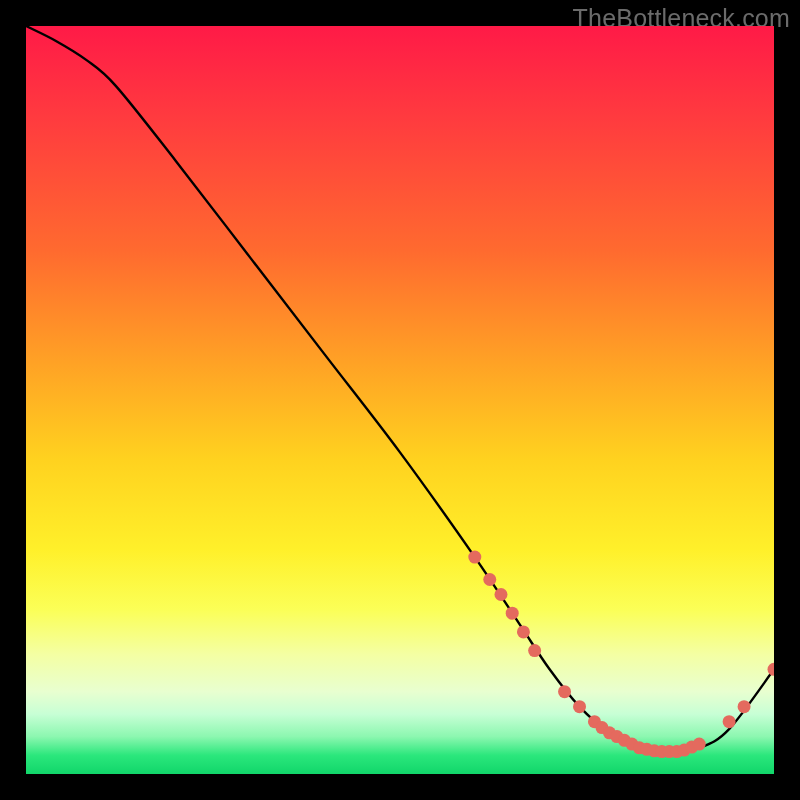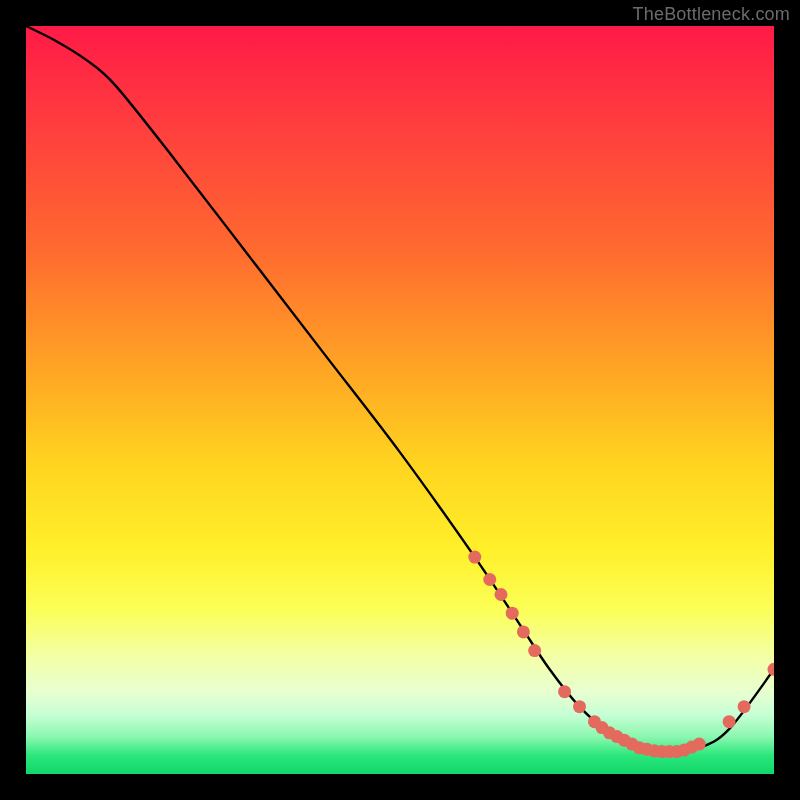--- a/index.html
+++ b/index.html
@@ -15,21 +15,21 @@
     position: relative;
     width: 800px;
     height: 800px;
     background: #000;
   }
   .watermark {
     position: absolute;
     top: 4px;
     right: 10px;
     color: #6b6b6b;
-    font-size: 18px;
+    font-size: 25px;
     font-weight: 500;
     letter-spacing: 0.2px;
   }
   .plot {
     position: absolute;
     left: 26px;
     top: 26px;
     width: 748px;
     height: 748px;
     

